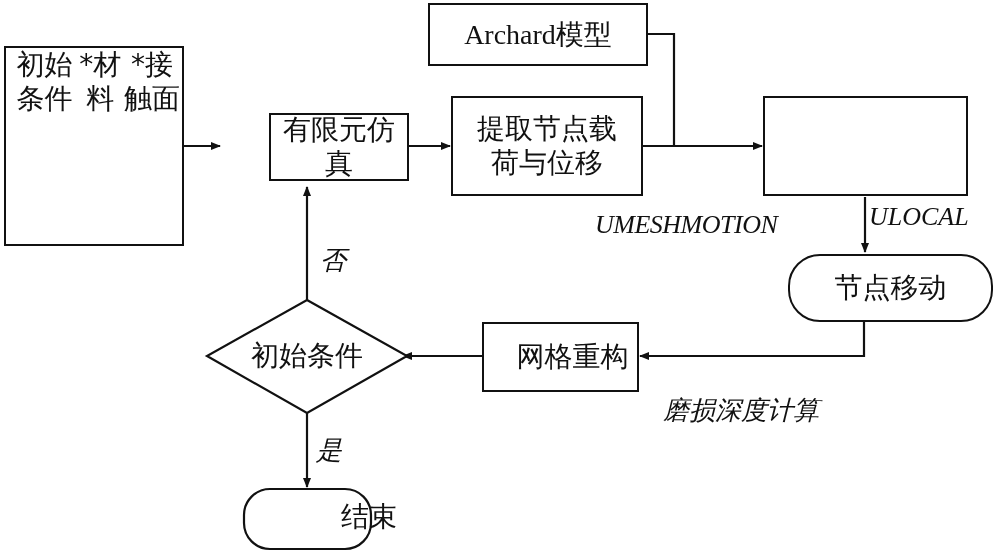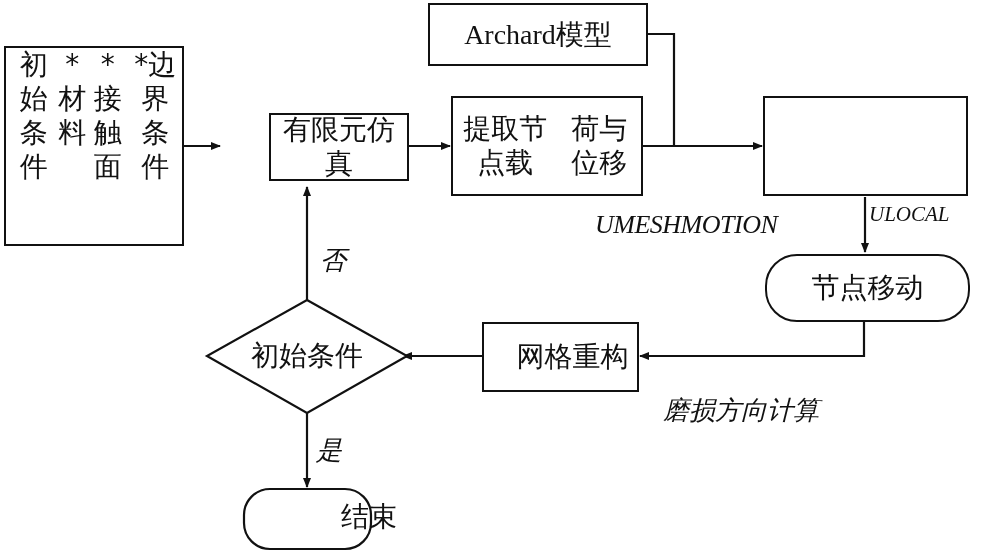--- a/index.html
+++ b/index.html
@@ -34,52 +34,51 @@
     <line x1="307" y1="413" x2="307" y2="487" marker-end="url(#ah)"></line>
     <polygon points="307,300 407,356 307,413 207,356" fill="#fff"></polygon>
     <rect x="244" y="489" width="127" height="60" rx="26" ry="26" fill="#fff"></rect>
   </g>
 </svg>
 
 <div class="box" style="left:4px;top:46px;width:180px;height:200px;flex-direction:row;align-items:flex-start;justify-content:center;padding-left:4px;">
   <div class="txt">初始条件</div>
   <div class="txt">*材料</div>
   <div class="txt">*接触面</div>
-  <div class="txt">*边界条件</div>
 </div>
 
 <div class="box" style="left:221px;top:113px;width:140px;height:68px;margin-left:48px;">
   <span class="txt">有限元仿真</span>
 </div>
 
-<div class="box" style="left:451px;top:96px;width:192px;height:100px;flex-direction:row;">
+<div class="box" style="left:451px;top:96px;width:192px;height:100px;flex-direction:column;">
   <span class="txt">提取节点载</span>
   <span class="txt">荷与位移</span>
 </div>
 
 <div class="box" style="left:428px;top:3px;width:220px;height:63px;">
   <span class="txt latin" style="font-family:'Liberation Serif',serif;">Archard模型</span>
 </div>
 
 <div class="box" style="left:763px;top:96px;width:205px;height:100px;flex-direction:column;">
 </div>
 
-<div class="box" style="left:765px;top:254px;width:205px;height:68px;border-radius:32px;">
+<div class="box" style="left:788px;top:254px;width:205px;height:68px;border-radius:32px;">
   <span class="txt">节点移动</span>
 </div>
 
 <div class="box" style="left:482px;top:322px;width:157px;height:70px;padding-left:24px;">
   <span class="txt">网格重构</span>
 </div>
 
 <div style="position:absolute;left:227px;top:338px;width:160px;height:36px;display:flex;align-items:center;justify-content:center;">
   <span class="txt">初始条件</span>
 </div>
 
 <div style="position:absolute;left:244px;top:500px;width:154px;height:38px;display:flex;align-items:flex-start;justify-content:center;margin-left:48px;">
   <span class="txt">结束</span>
 </div>
 
 <span class="lbl latin" style="left:595px;top:210px;font-size:26px;letter-spacing:-0.5px;">UMESHMOTION</span>
-<span class="lbl latin" style="left:869px;top:202px;font-size:21px;">ULOCAL</span>
+<span class="lbl latin" style="left:869px;top:202px;font-size:26px;">ULOCAL</span>
 <span class="lbl cjk" style="left:320px;top:243px;">否</span>
 <span class="lbl cjk" style="left:316px;top:433px;">是</span>
-<span class="lbl cjk" style="left:663px;top:393px;">磨损方向计算</span>
+<span class="lbl cjk" style="left:663px;top:393px;">磨损深度计算</span>
 
 </body></html>

